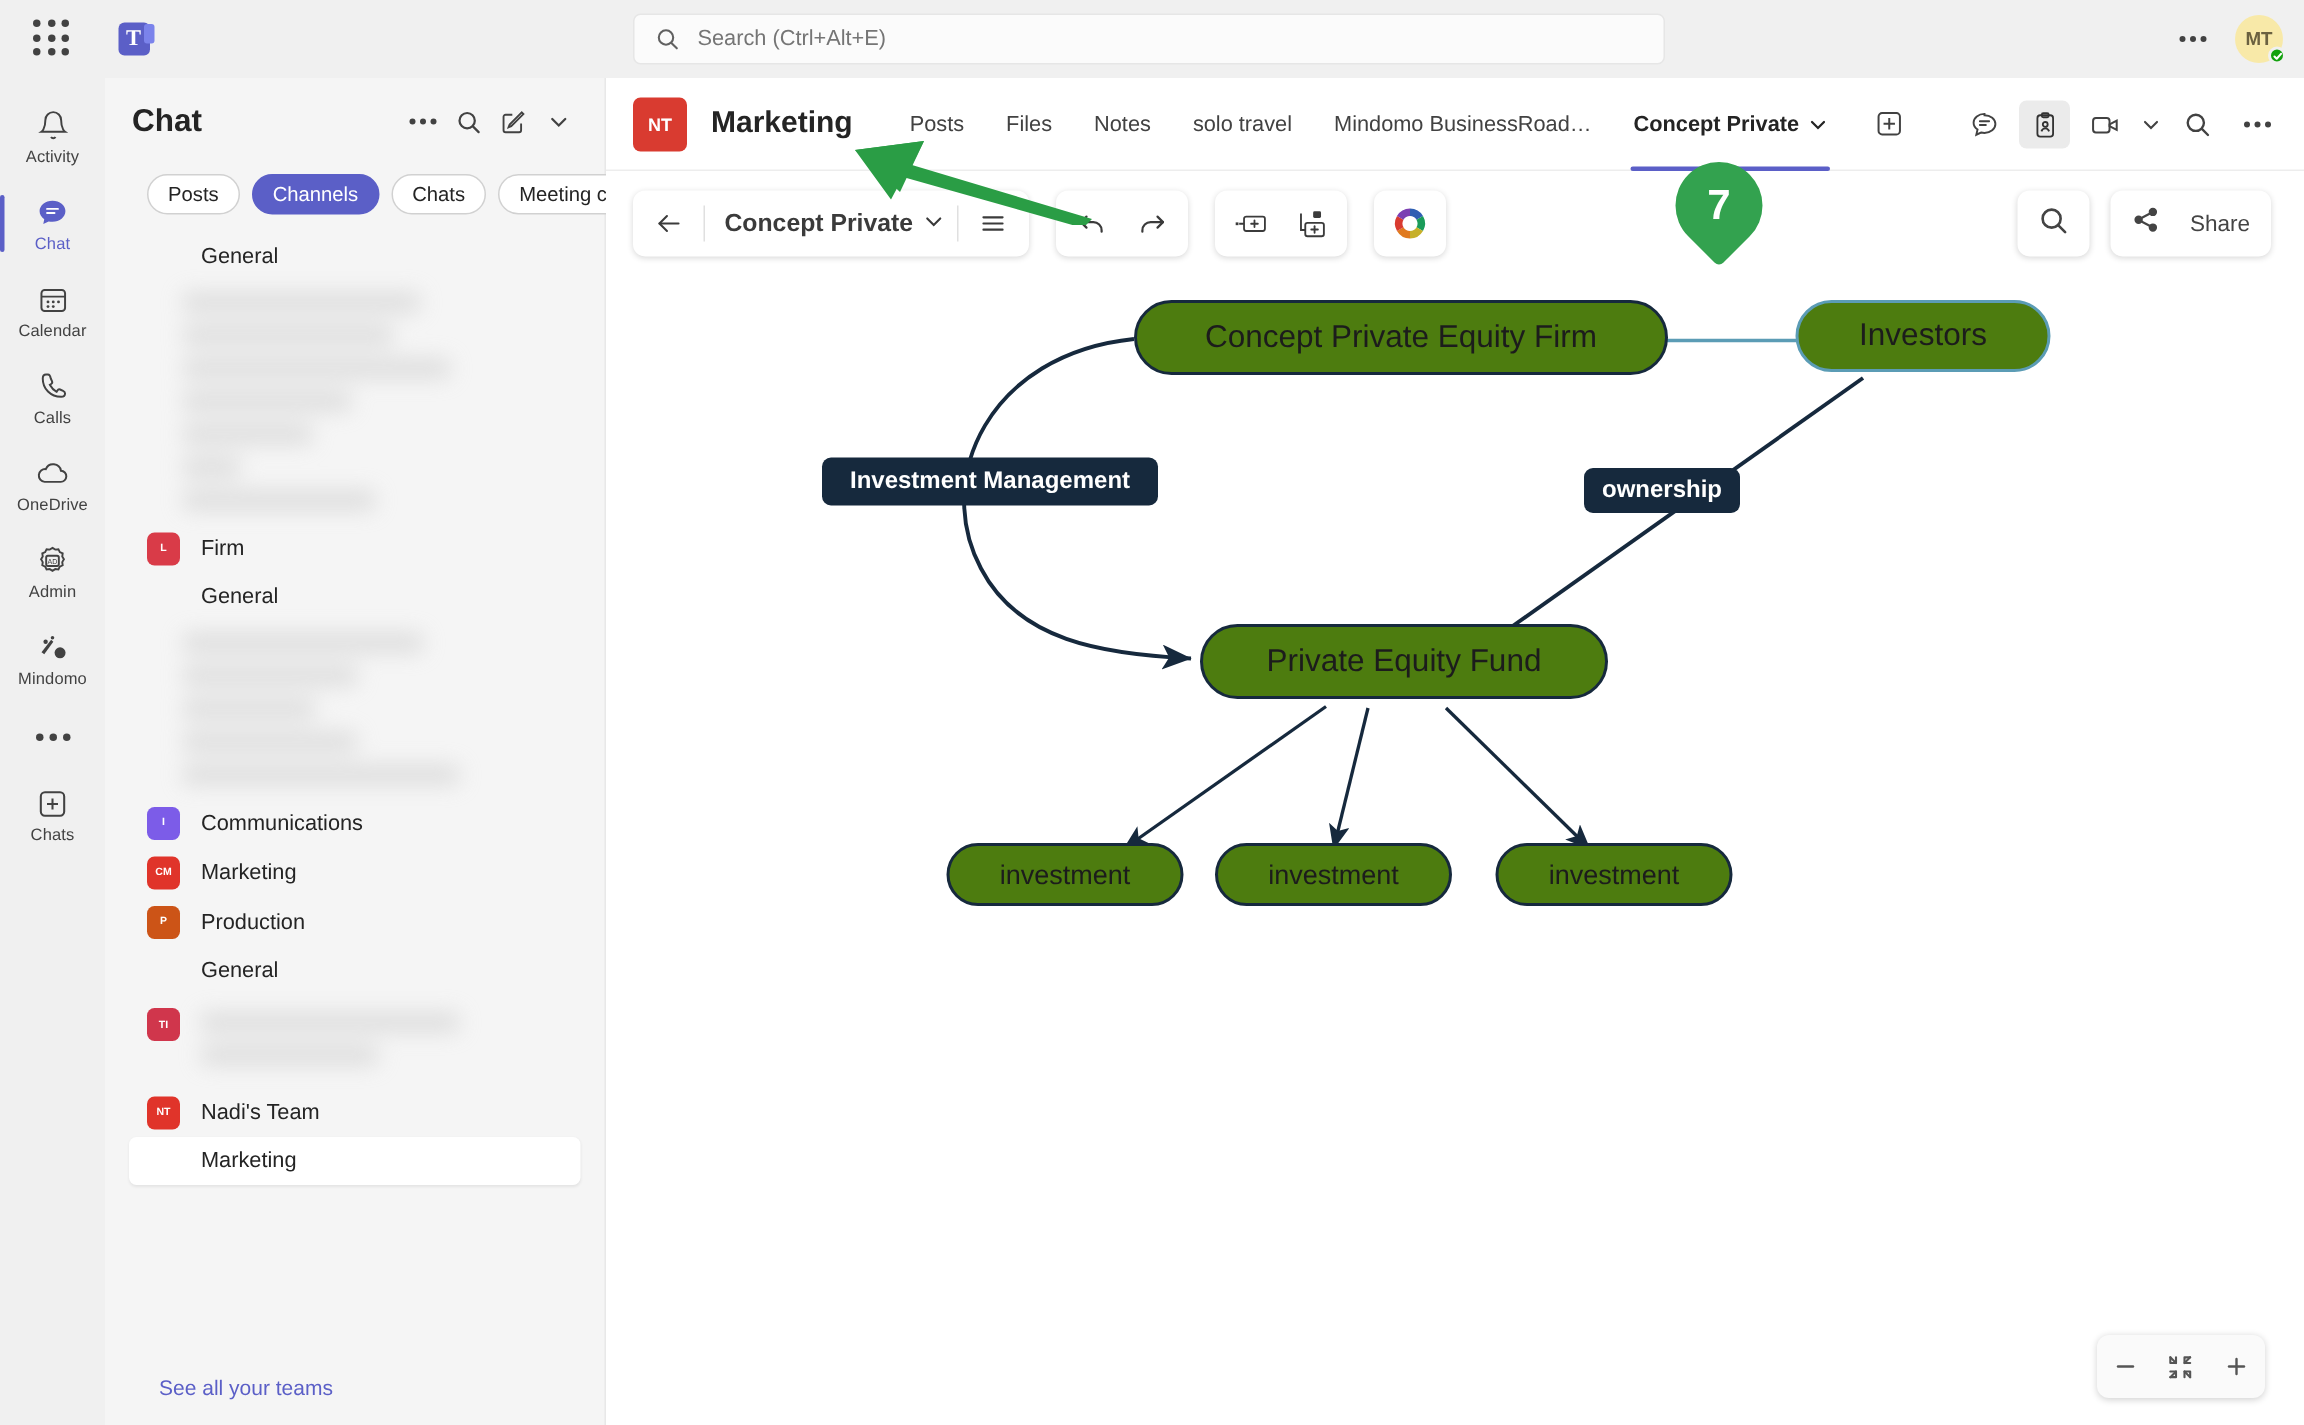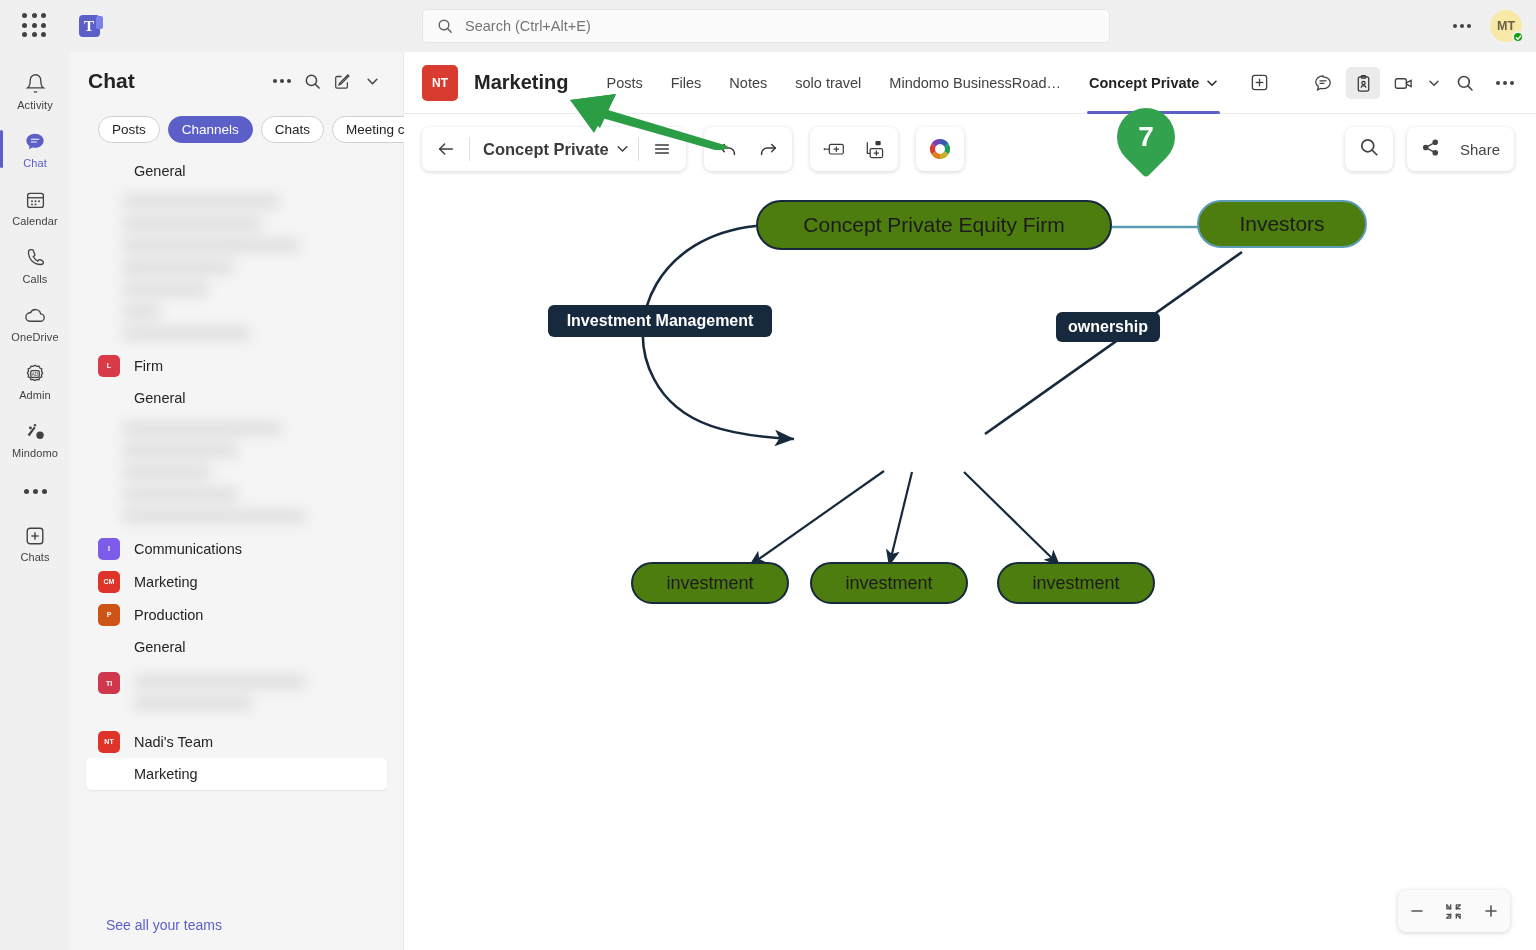--- a/index.html
+++ b/index.html
@@ -668,20 +668,23 @@
       </svg>
 
       <div class="node main" style="left:352px; top:16px; width:356px; height:50px; font-size:21px;">
         <span>Concept Private Equity Firm</span>
       </div>
 
       <div class="node accent" style="left:793px; top:16px; width:170px; height:48px; font-size:21px;">
         <span>Investors</span>
       </div>
 
+      <div class="node main" style="left:396px; top:232px; width:272px; height:50px; font-size:21px;">
+        <span>Private Equity Fund</span>
+      </div>
 
       <div class="node main" style="left:227px; top:378px; width:158px; height:42px; font-size:18px;">
         <span>investment</span>
       </div>
       <div class="node main" style="left:406px; top:378px; width:158px; height:42px; font-size:18px;">
         <span>investment</span>
       </div>
       <div class="node main" style="left:593px; top:378px; width:158px; height:42px; font-size:18px;">
         <span>investment</span>
       </div>

